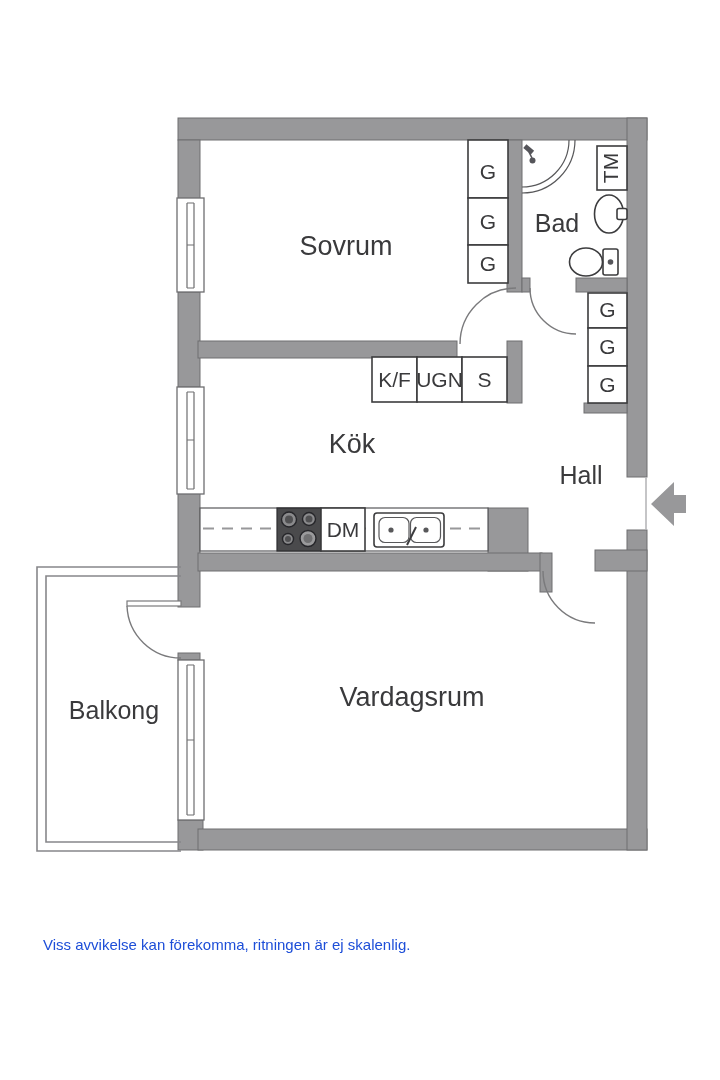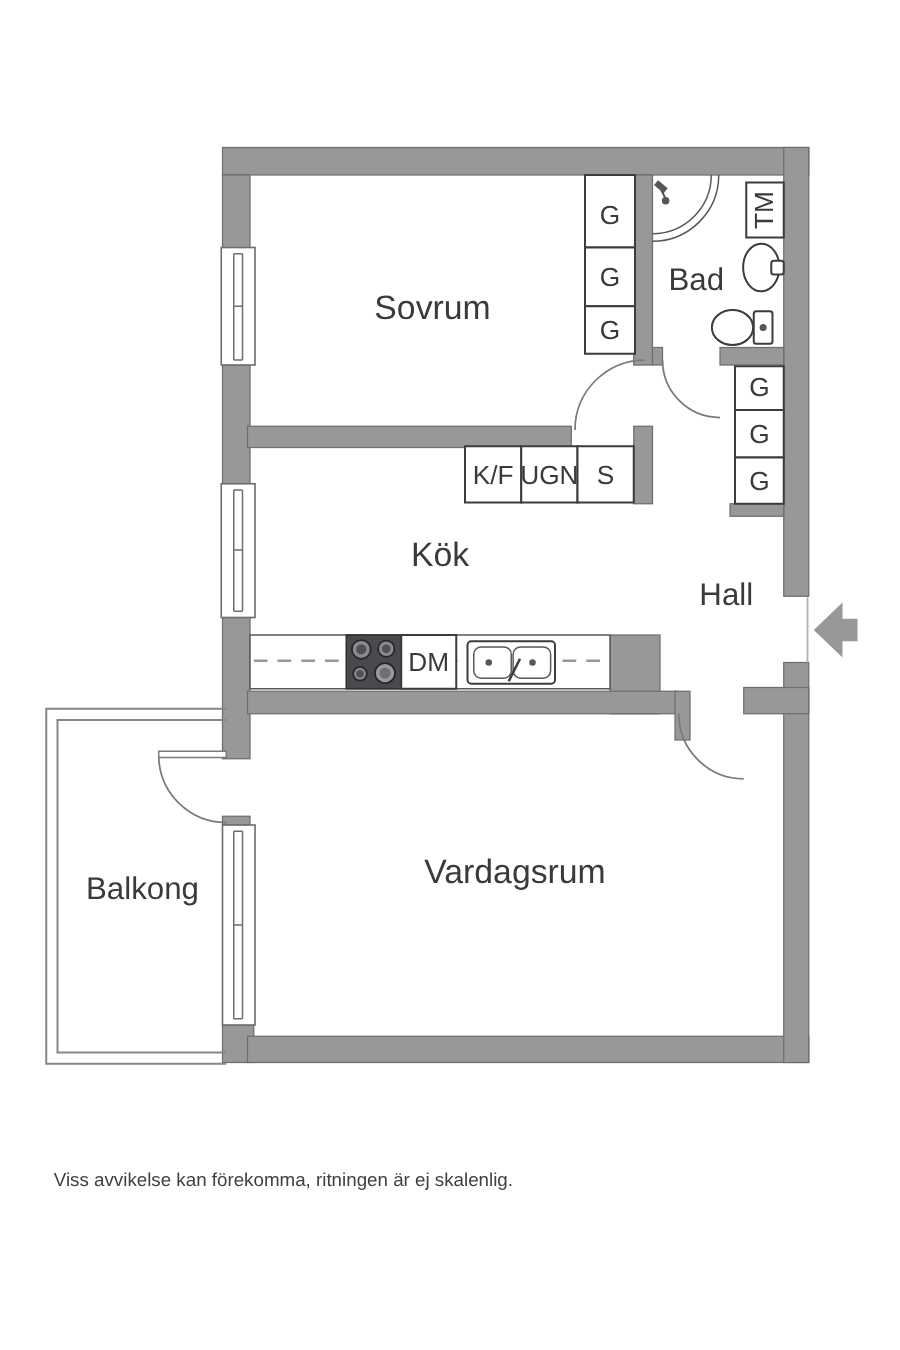--- a/index.html
+++ b/index.html
@@ -15,21 +15,21 @@
   .fixture{fill:#fff;stroke:var(--fixture-line,#3c3c3e);stroke-width:1.6;}
   .thin{fill:none;stroke:#58585a;stroke-width:1.2;}
   .counter{fill:#fff;stroke:#58585a;stroke-width:1.2;}
   .dashed{fill:none;stroke:var(--wall,#98989a);stroke-width:2;stroke-dasharray:11 8;}
   .arrow{fill:var(--wall,#98989a);stroke:none;}
   .threshold{stroke:#b2b2b4;stroke-width:1.5;}
   .room-label{font-family:"Liberation Sans",sans-serif;font-size:27px;fill:var(--text,#3a3a3c);text-anchor:middle;}
   .room-label-sm{font-family:"Liberation Sans",sans-serif;font-size:25px;fill:var(--text,#3a3a3c);text-anchor:middle;}
   .fixture-label{font-family:"Liberation Sans",sans-serif;font-size:21px;fill:var(--text,#3a3a3c);text-anchor:middle;}
   .shower-bit{fill:#55555a;stroke:none;}
-  .disclaimer{position:absolute;left:43px;top:936px;font-size:15px;color:#404040;}
+  .disclaimer{position:absolute;left:43px;top:936px;font-size:15px;color:#1d4ed8;}
 </style>
 </head>
 <body>
 
 <div class="page">
   <svg width="720" height="1080" viewBox="0 0 720 1080">
 
     <g>
       <rect class="wall" x="178" y="118" width="469" height="22"></rect>
       <rect class="wall" x="178" y="140" width="22" height="60"></rect>

